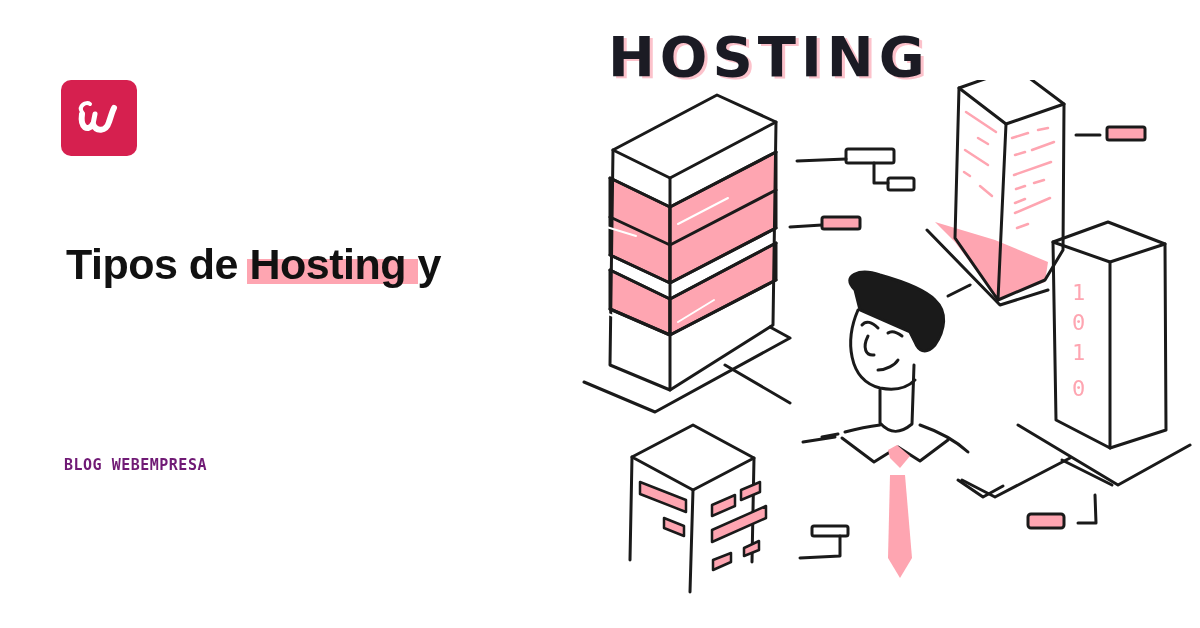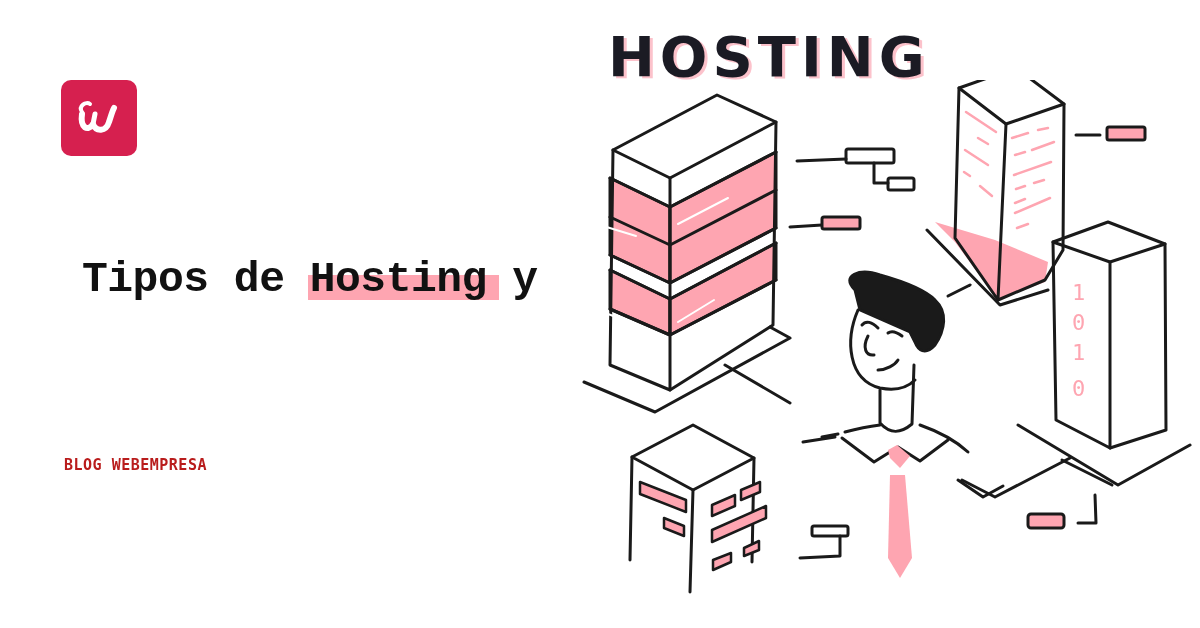--- a/index.html
+++ b/index.html
@@ -1,27 +1,27 @@
 <!DOCTYPE html>
 <html><head>
 <meta charset="utf-8">
 <style>
   html, body { margin:0; padding:0; }
   body { width:1200px; height:628px; background:#ffffff; position:relative; overflow:hidden;
          font-family:"Liberation Sans", sans-serif; }
   .logo { position:absolute; left:61px; top:80px; width:76px; height:76px; border-radius:10px;
           background:#d6204f; display:flex; align-items:center; justify-content:center; }
   .logo svg { width:50px; height:40px; }
-  .title { position:absolute; left:66px; top:238px; margin:16px; font-size:43px; line-height:52px;
-           font-weight:700; color:#111111; letter-spacing:-0.5px; font-family:Liberation Mono, monospace; }
+  .title { position:absolute; left:66px; top:238px; margin:0; font-size:43px; line-height:52px;
+           font-weight:700; color:#111111; letter-spacing:-0.5px; font-family:Liberation Sans, sans-serif; }
   .hl { position:relative; display:inline-block; z-index:1; }
   .hl::before { content:""; position:absolute; left:-2px; right:-12px; top:21px; height:25px;
                 background:#fea5b1; z-index:-1; }
   .blog { position:absolute; left:64px; top:456px; font-family:"DejaVu Sans Mono", monospace;
-          font-size:15px; font-weight:700; letter-spacing:0.5px; color:#b91c1c; }
+          font-size:15px; font-weight:700; letter-spacing:0.5px; color:#701a75; }
   .headline { position:absolute; left:608px; top:22px; font-family:"DejaVu Sans", sans-serif;
               font-size:56px; font-weight:700; letter-spacing:5px; color:#1b1b24;
               text-shadow:3px 2px 0 #fcc2cb; line-height:70px; }
   .illus { position:absolute; left:560px; top:80px; width:640px; height:548px; }
   .bin { font-family:"DejaVu Sans Mono", monospace; font-size:22px; fill:#fea5b1; }
 </style>
 </head>
 <body>
 
 <div class="logo">

